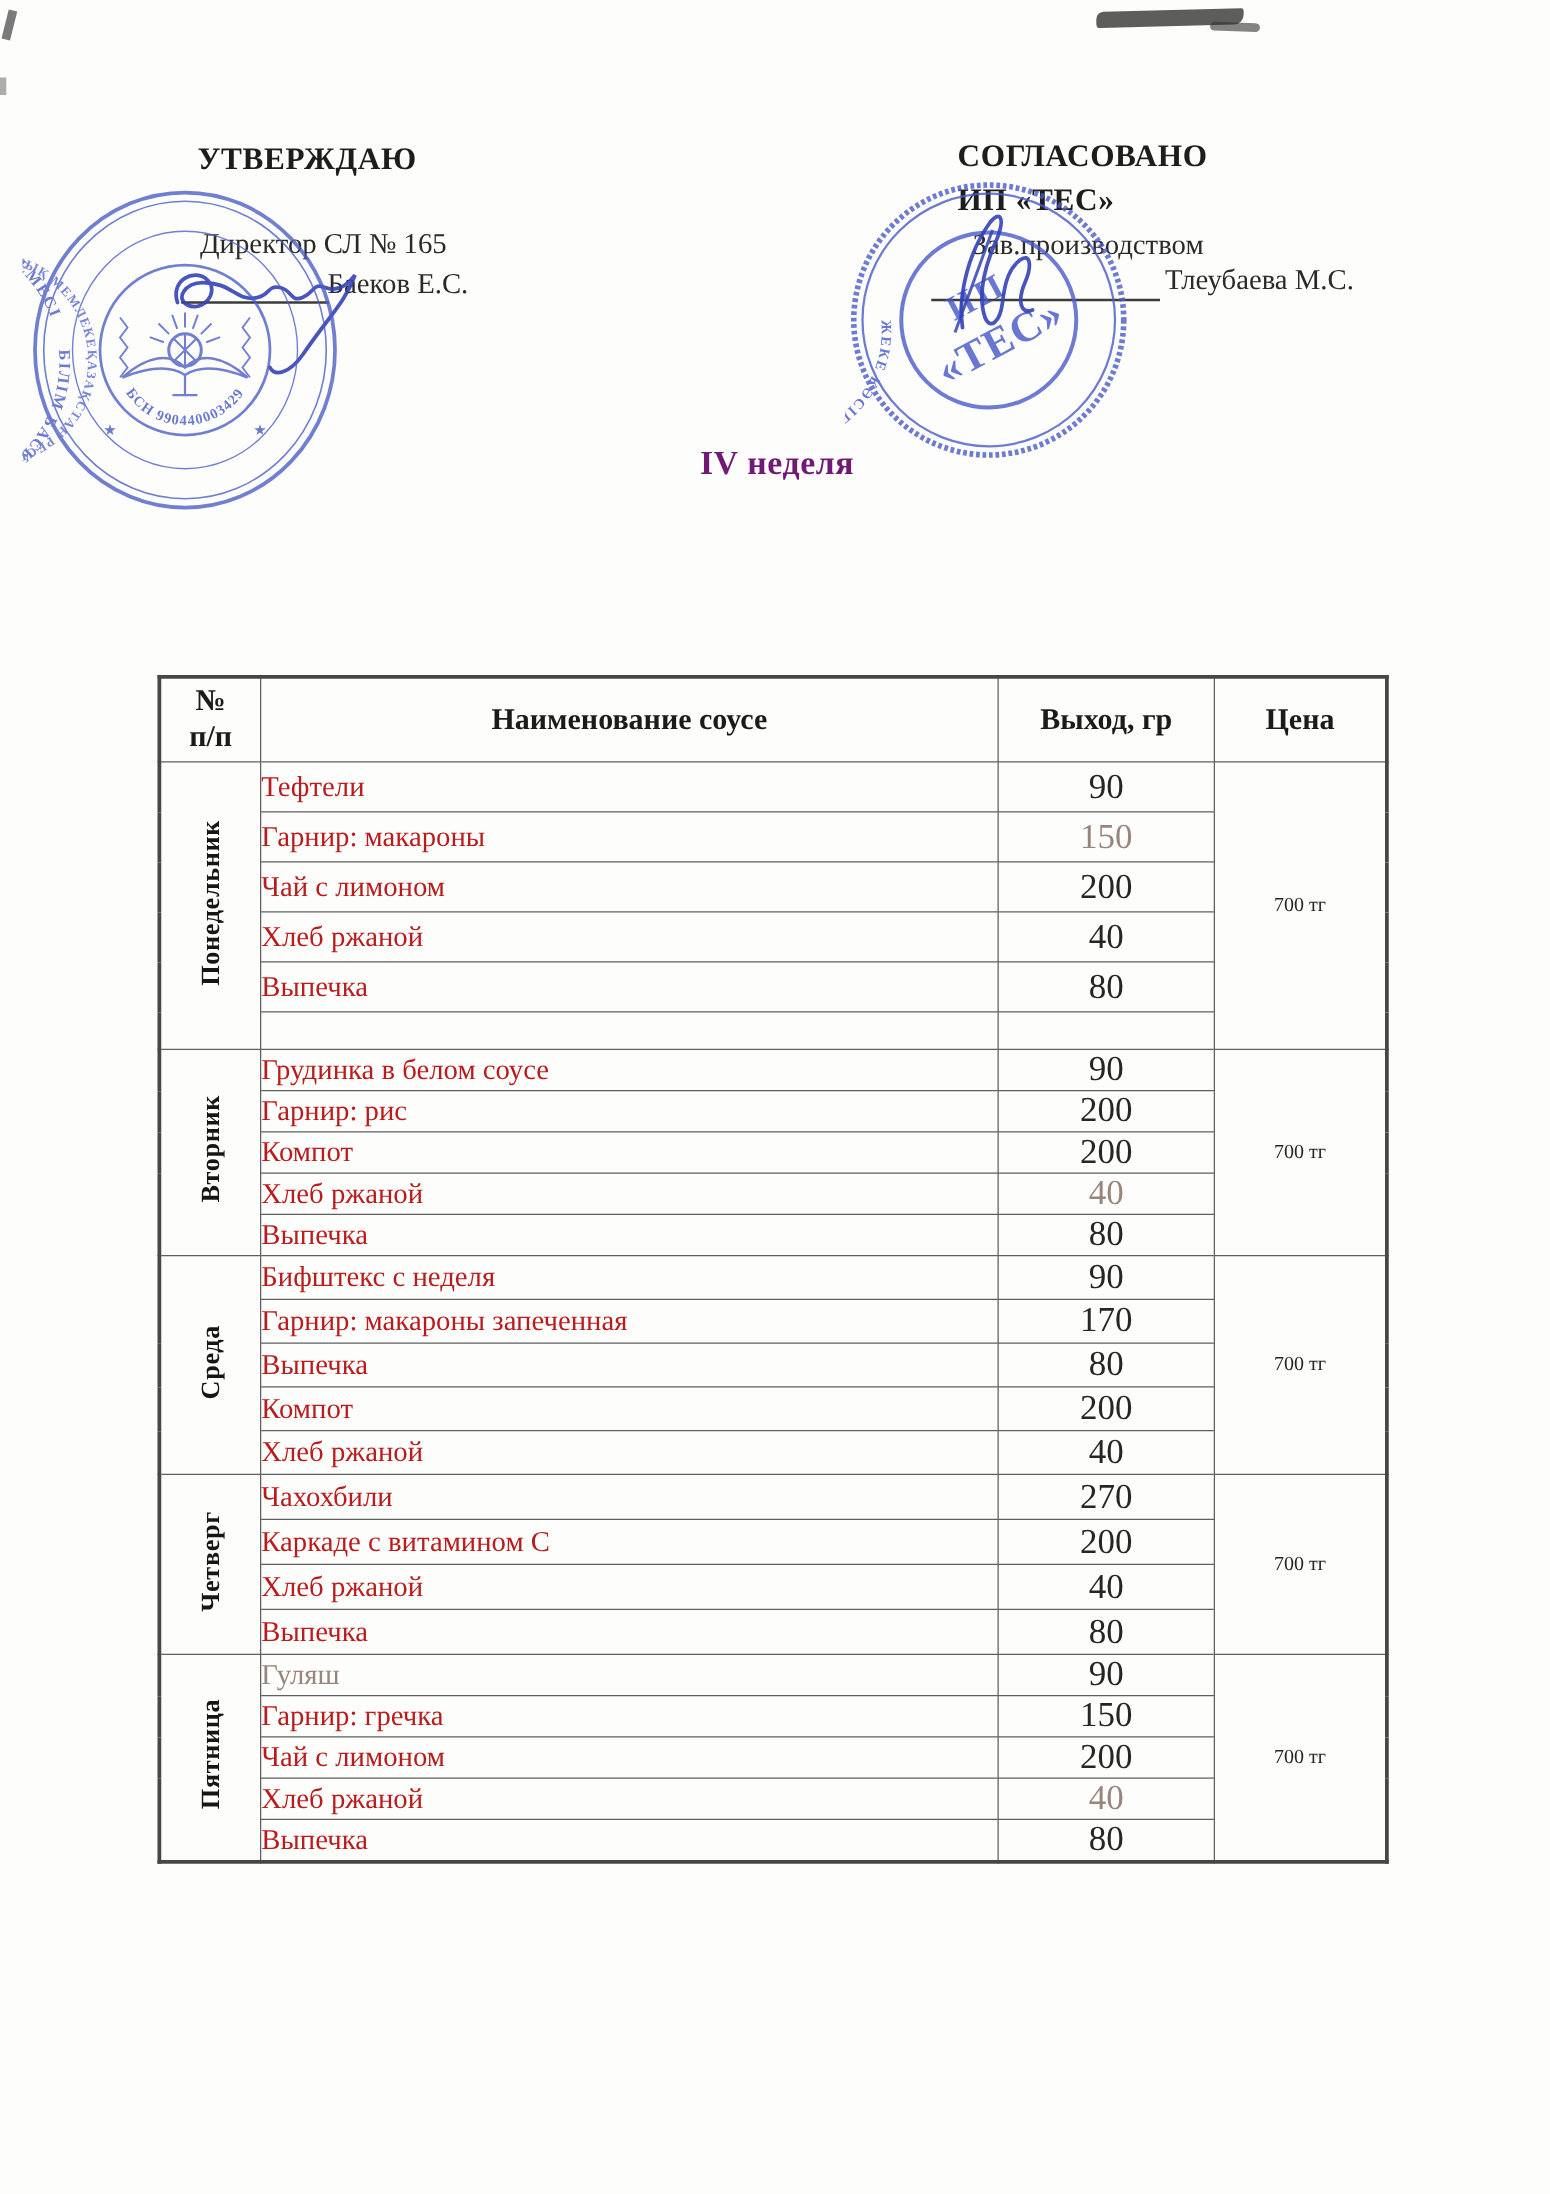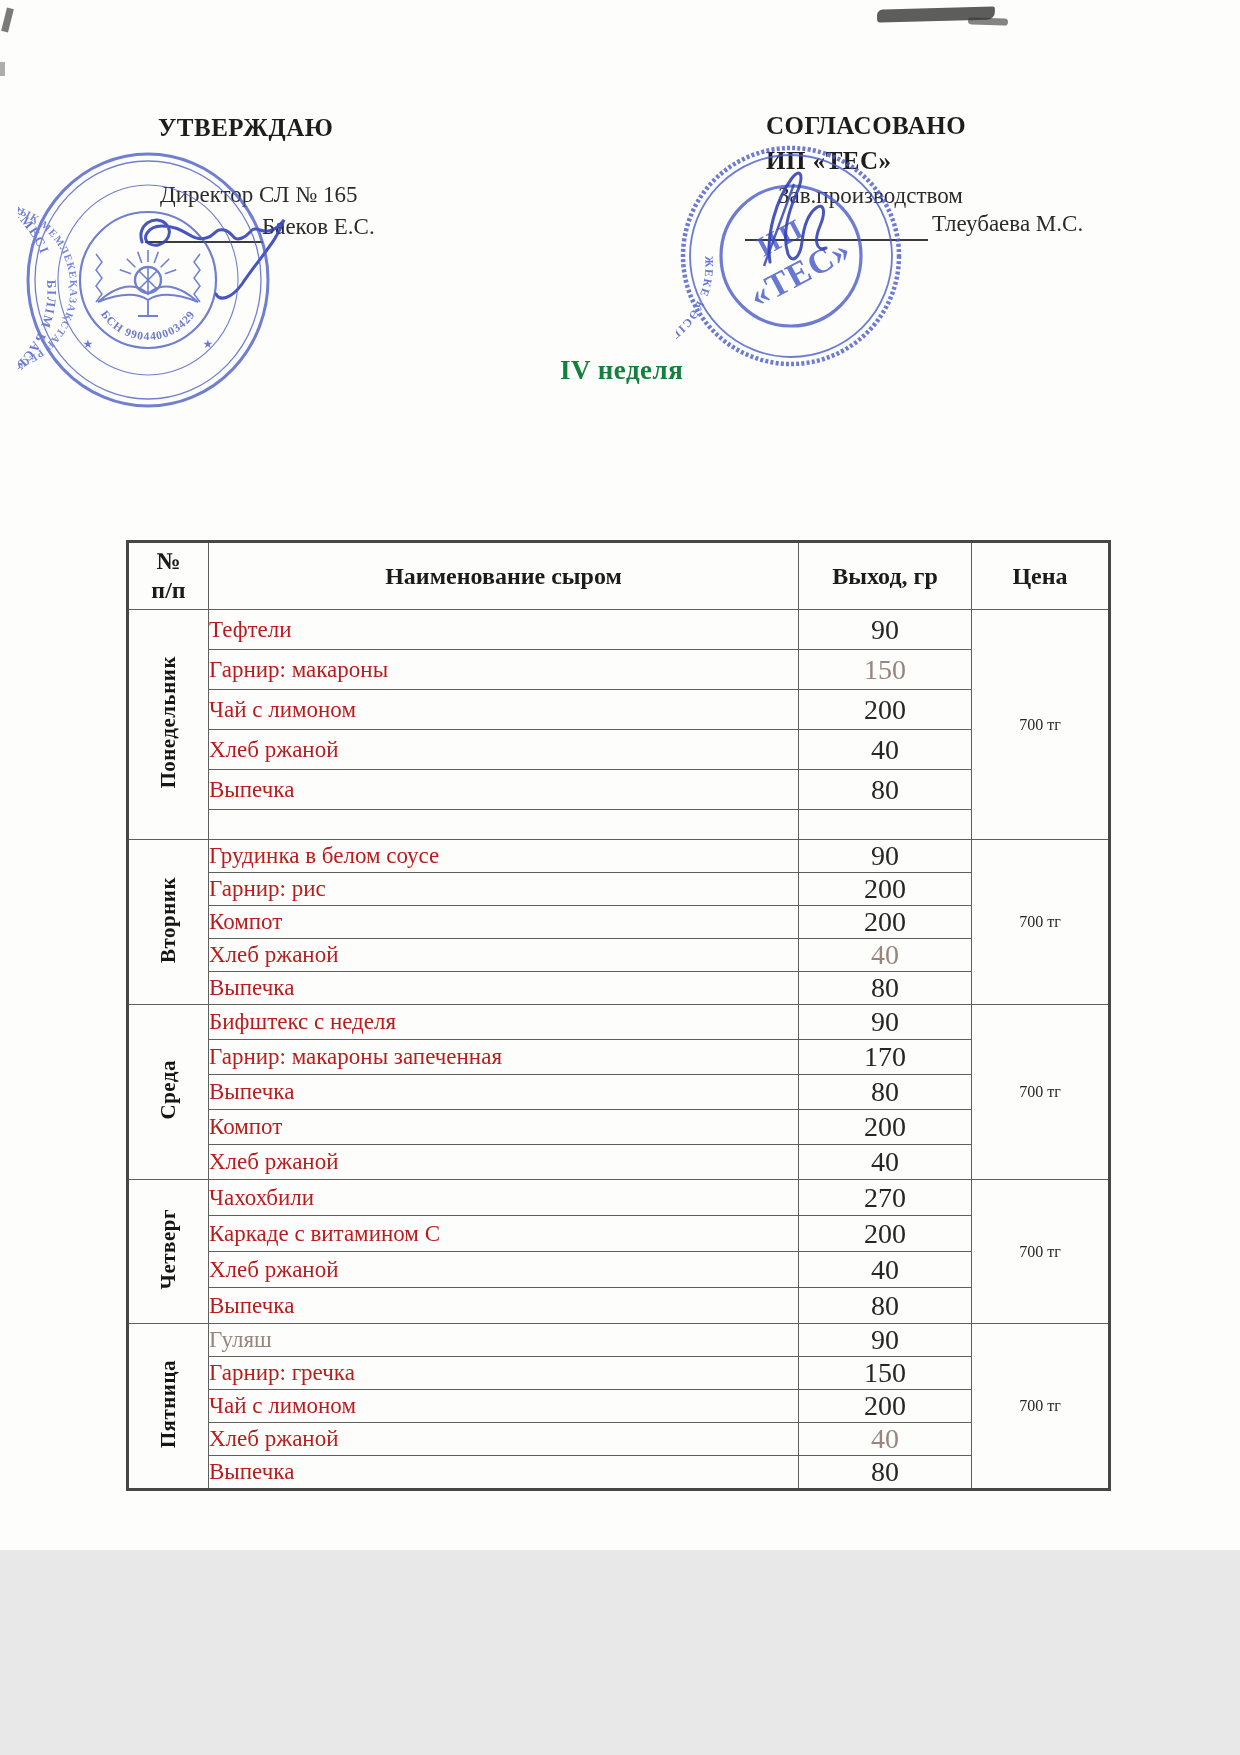--- a/index.html
+++ b/index.html
@@ -1,27 +1,27 @@
 <!DOCTYPE html>
 <html><head>
 <meta charset="utf-8">
 <style>
   html,body{margin:0;padding:0;background:#e8e8e8;}
   .page{
-    position:relative;width:1240px;height:1550px;margin:0 auto;
+    position:relative;width:1240px;height:1755px;margin:0 auto;
     background:#fdfdfb;overflow:hidden;
     font-family:"Liberation Serif",serif;color:#242424;
   }
   
   .abs{position:absolute;}
   .blk-title{font-weight:bold;font-size:25px;letter-spacing:.5px;color:#1d1d1d;}
   .blk-line{font-size:23px;color:#2a2a2a;}
   .sig-underline{border-bottom:2px solid #3c3c3c;height:0;}
   
-  .page-title{font-weight:bold;font-size:27px;color:#15803d;letter-spacing:.5px;}
+  .page-title{font-weight:bold;font-size:27px;color:#701a75;letter-spacing:.5px;}
   
   table.menu{
     position:absolute;left:126px;top:540px;width:982px;
     border-collapse:collapse;table-layout:fixed;
     border:3px solid #474747;
     font-family:"Liberation Serif",serif;
   }
   table.menu th,table.menu td{border:1.6px solid #5f5f5f;padding:0;}
   table.menu th{
     height:66px;font-size:24px;font-weight:bold;color:#1b1b1b;
@@ -134,21 +134,21 @@
     <colgroup>
       <col style="width:81px">
         <col style="width:590px">
         <col style="width:173px">
         <col style="width:138px">
     </colgroup>
     <thead>
       <tr>
         <th>№
 п/п</th>
-        <th>Наименование сыром</th>
+        <th>Наименование соусе</th>
         <th>Выход, гр</th>
         <th>Цена</th>
       </tr>
     </thead>
     <tbody>
         <tr class="g0">
           <td rowspan="6" class="day-cell"><span class="vert">Понедельник</span></td>
           <td class="name-cell">Тефтели</td>
           <td class="out-cell">90</td>
           <td rowspan="6" class="price-cell">700 тг</td>

